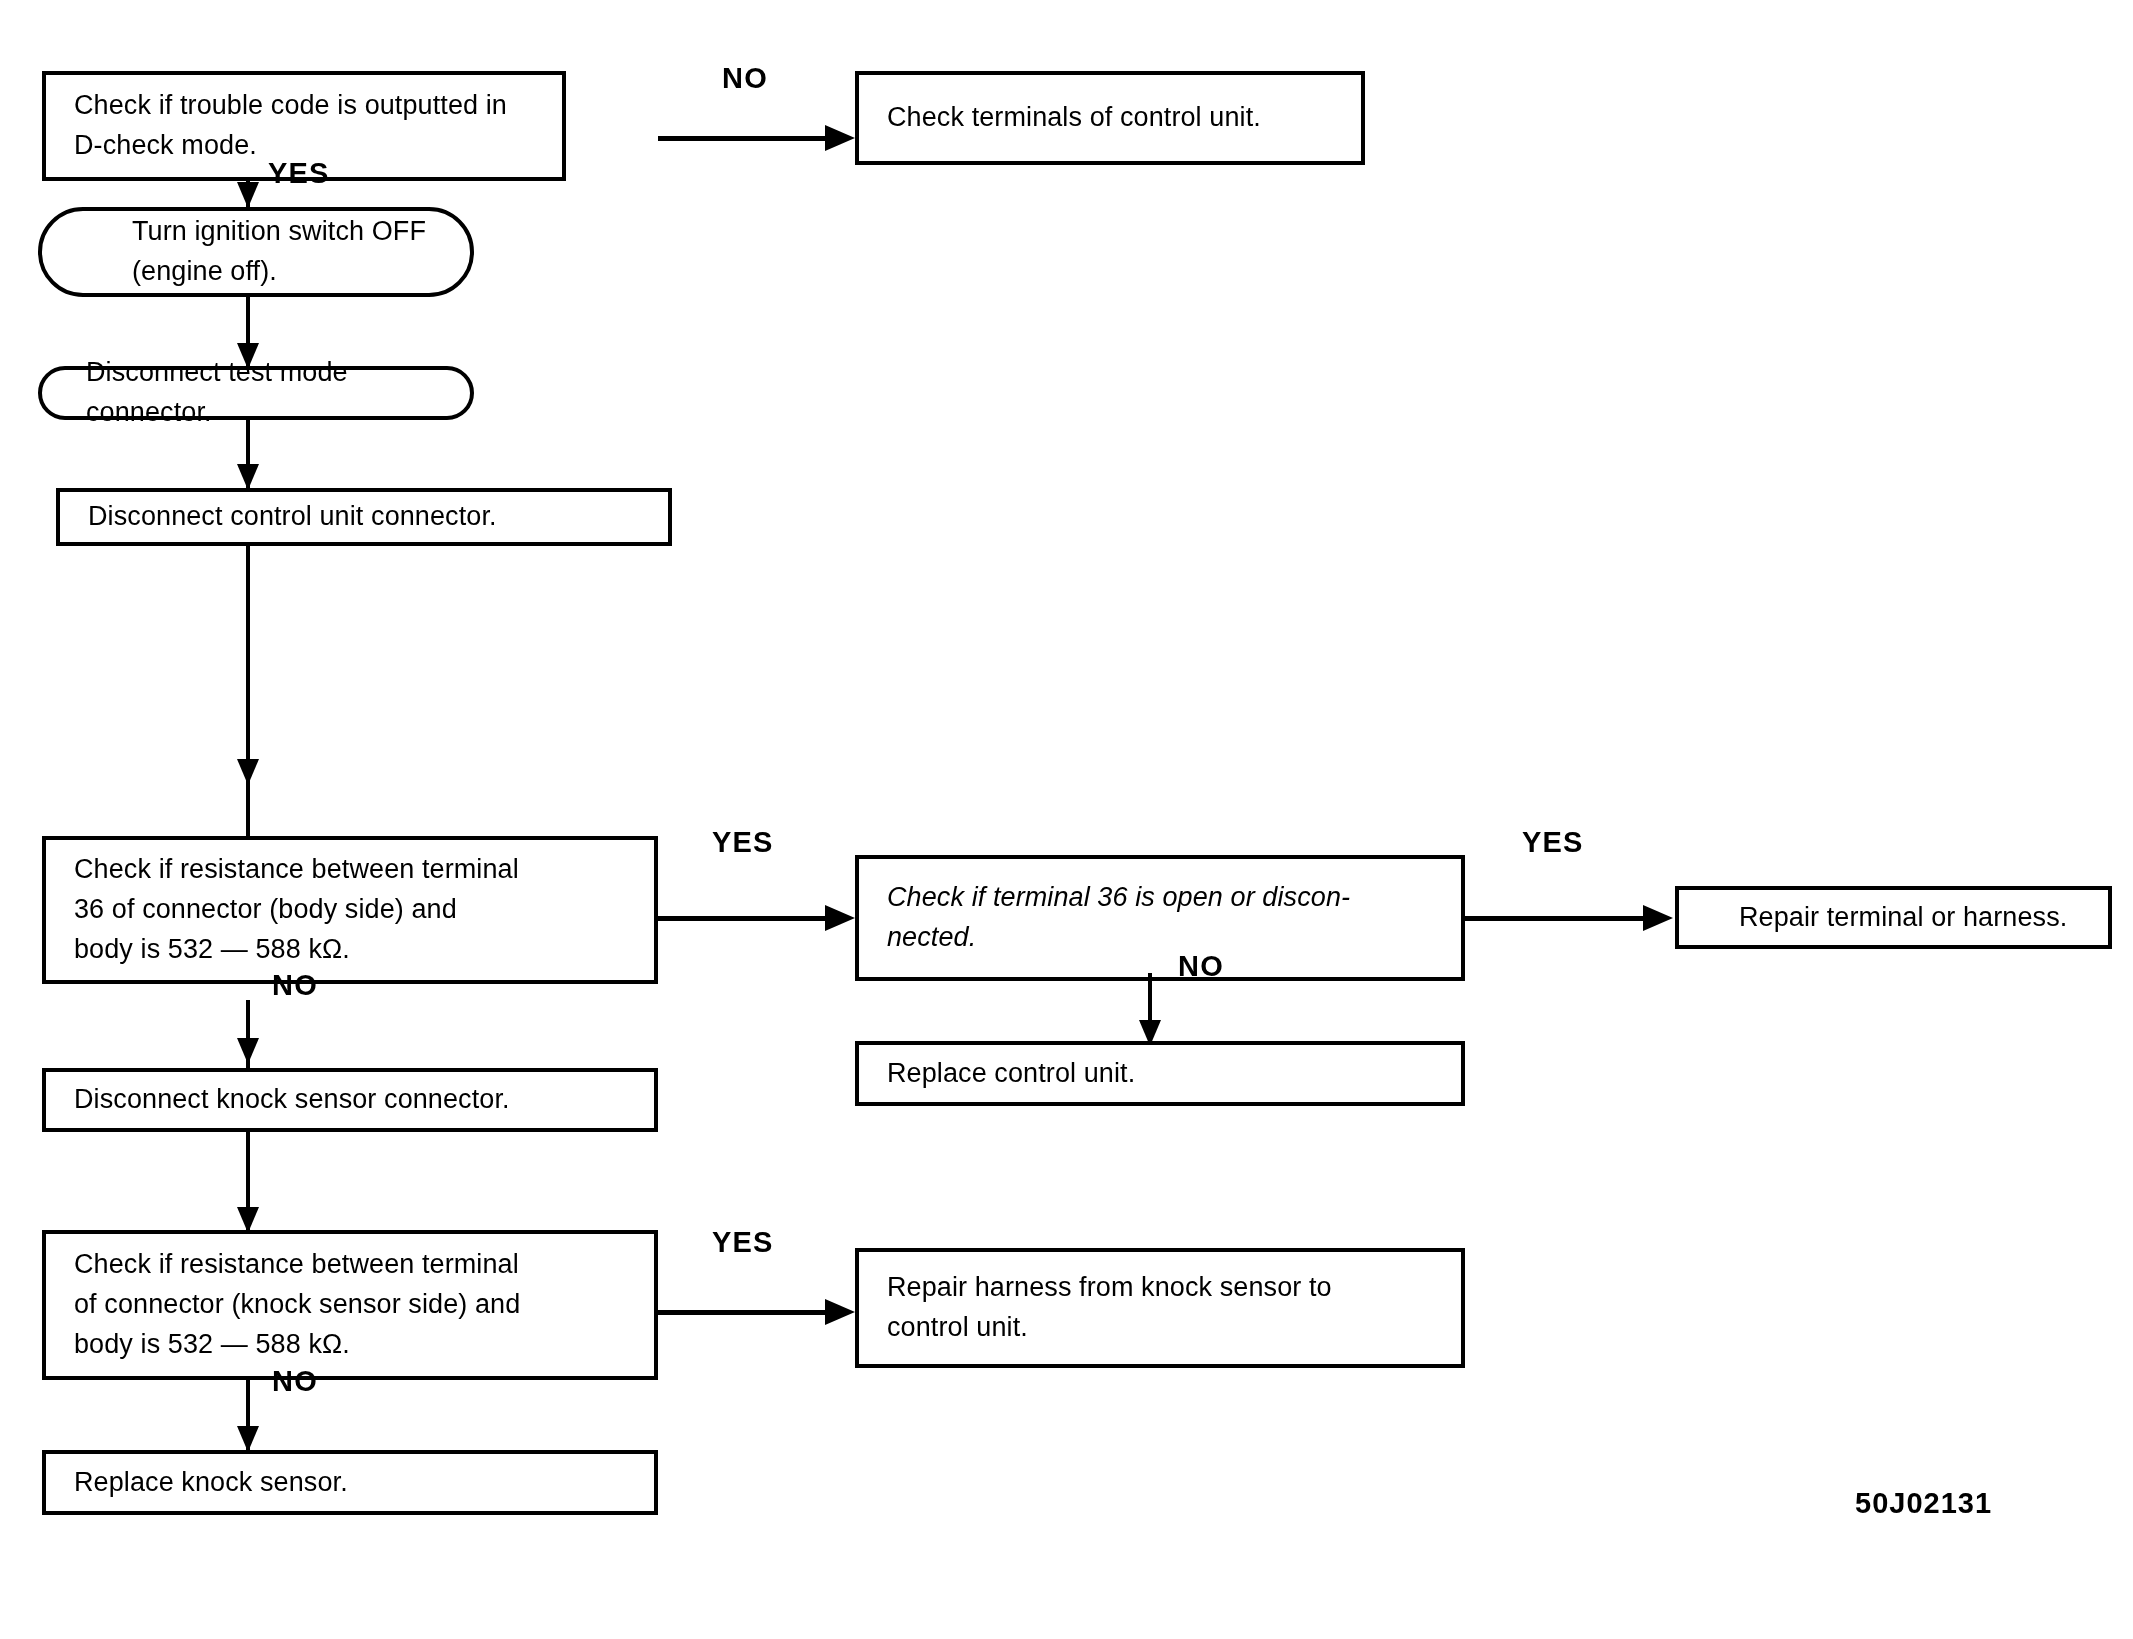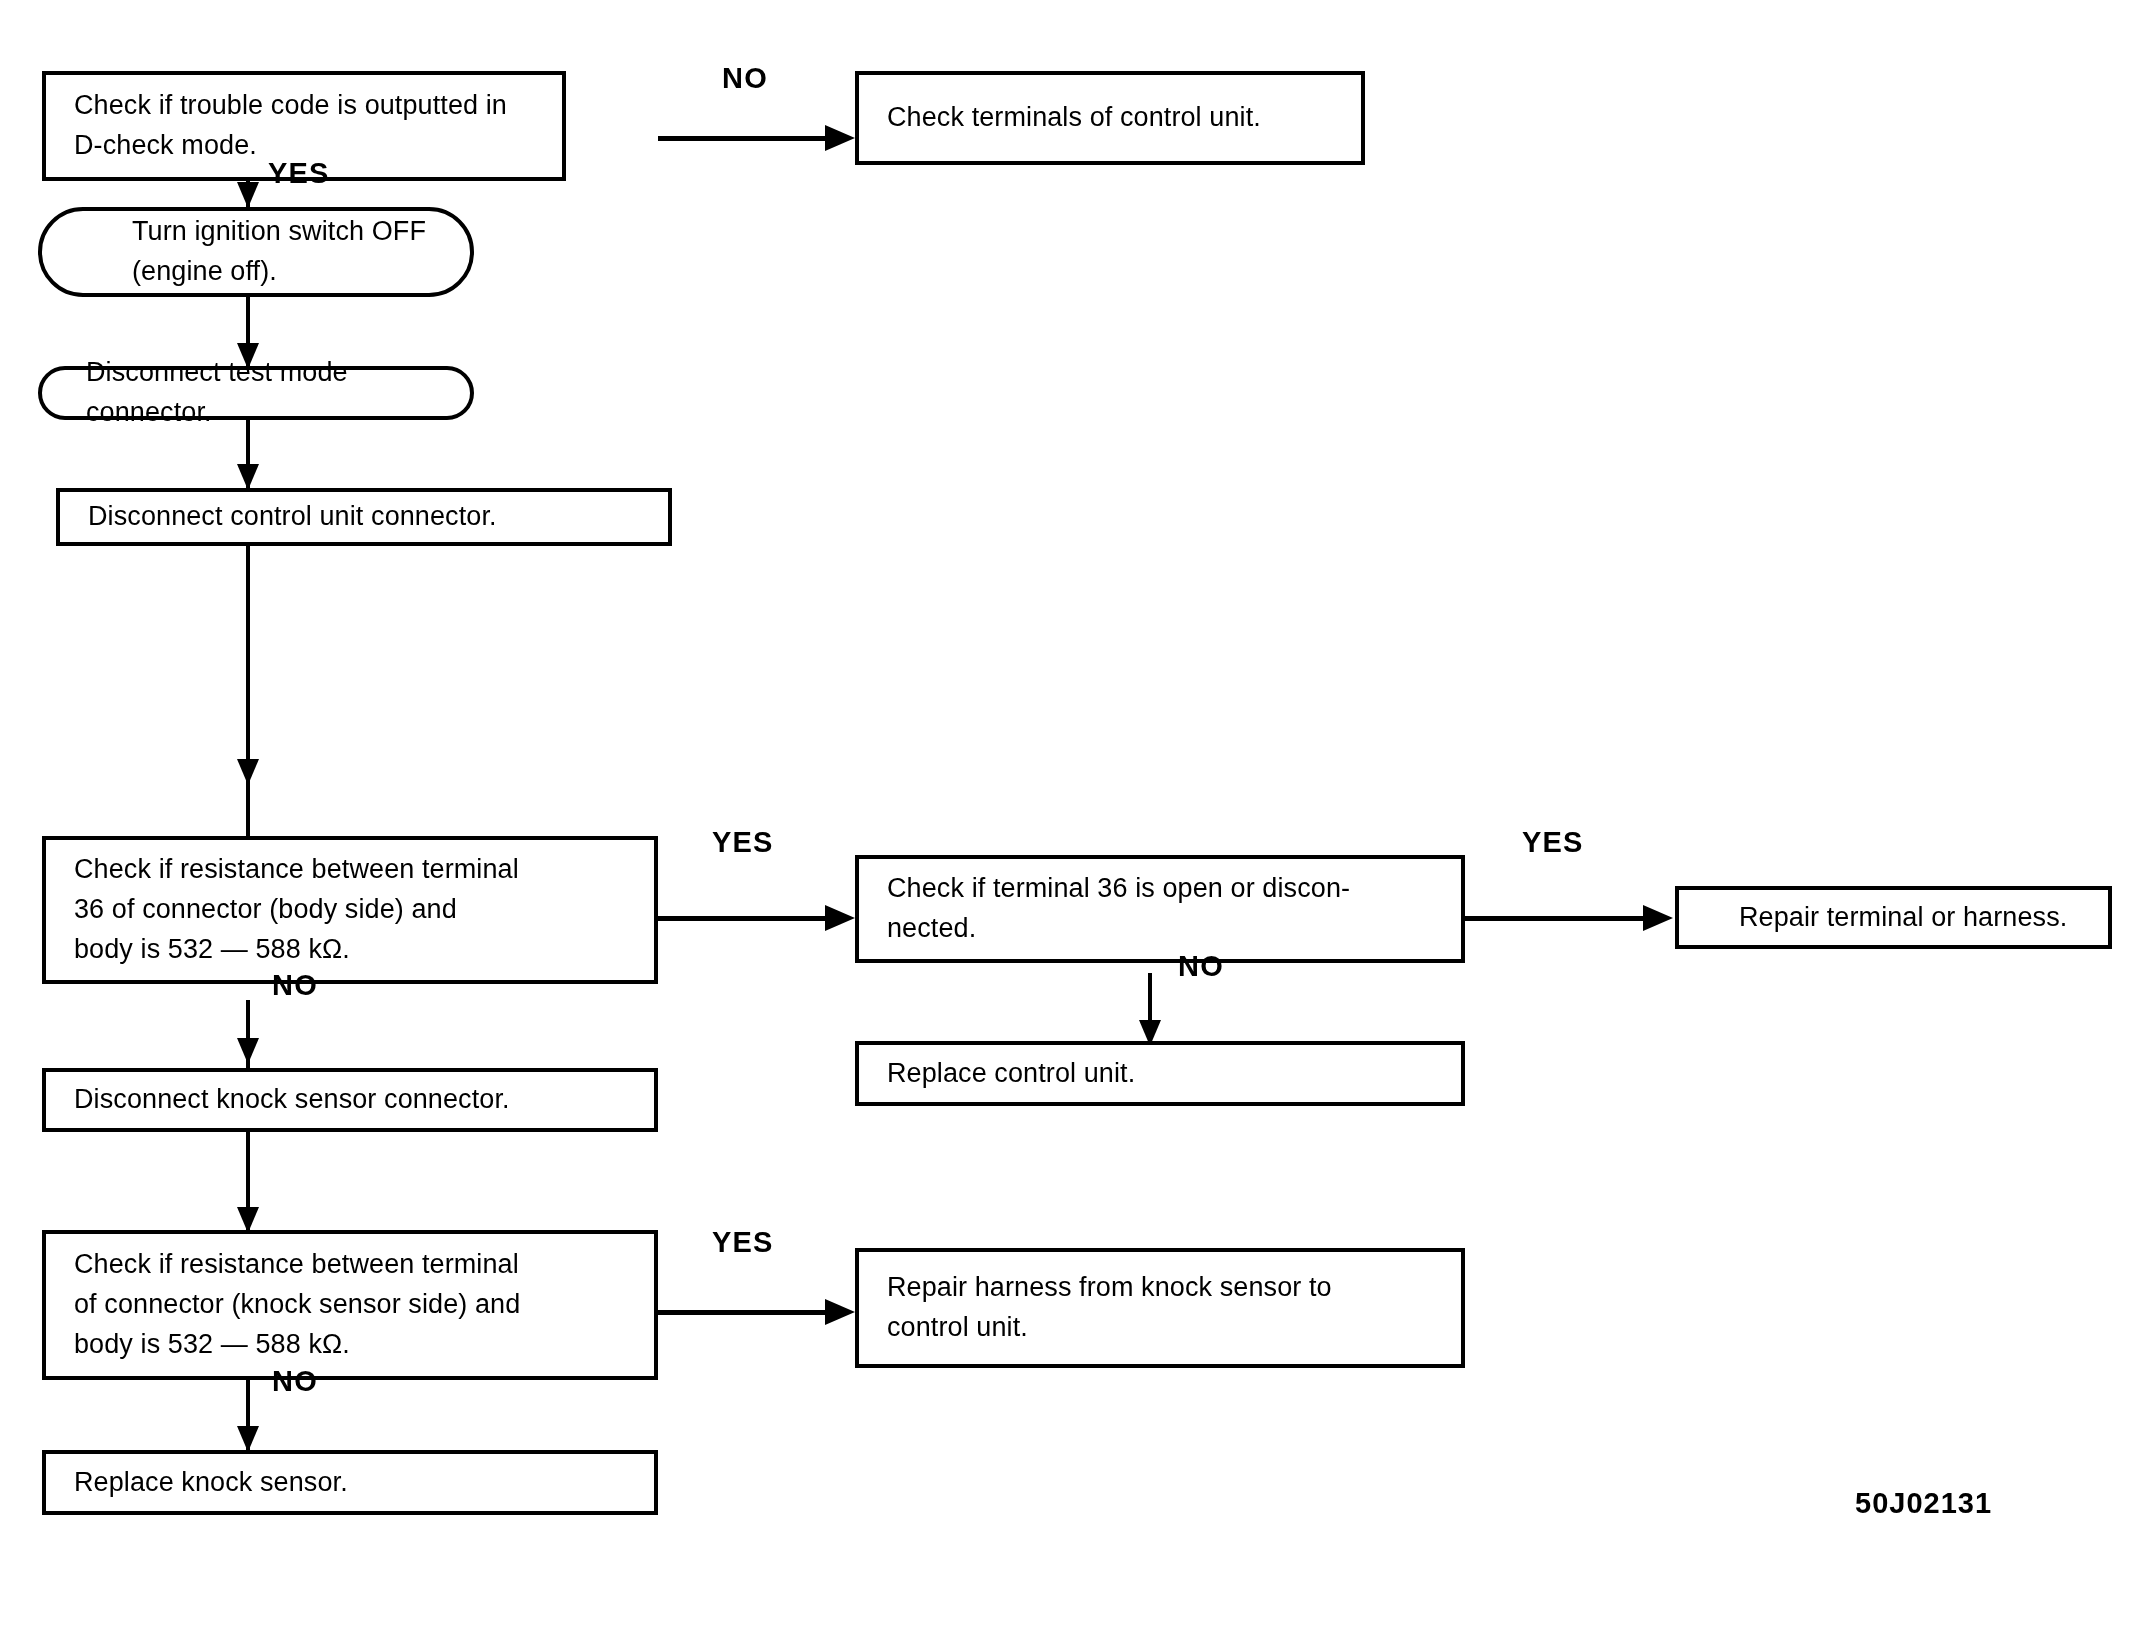--- a/index.html
+++ b/index.html
@@ -134,21 +134,21 @@
   <div class="node" style="left: 42px; top: 836px; width: 616px; height: 148px;">
     <div class="label">Check if resistance between terminal
 36 of connector (body side) and
 body is 532 — 588 kΩ.</div>
   </div>
 
   <div class="hline" style="left: 658px; top: 916px; width: 170px;"></div>
   <div class="arrow-right" style="left: 825px; top: 905px;"></div>
   <div class="edge-label" style="left: 712px; top: 826.333px;">YES</div>
 
-  <div class="node" style="left: 855px; top: 855px; width: 610px; height: 108px;">
+  <div class="node" style="left: 855px; top: 855px; width: 610px; height: 126px; font-style: italic;">
     <div class="label">Check if terminal 36 is open or discon-
 nected.</div>
   </div>
 
   <div class="hline" style="left: 1465px; top: 916px; width: 180px;"></div>
   <div class="arrow-right" style="left: 1643px; top: 905px;"></div>
   <div class="edge-label" style="left: 1522px; top: 826.333px;">YES</div>
 
   <div class="node" style="left: 1675px; top: 886px; width: 437px; height: 63px; padding-left: 32px;">
     <div class="label">Repair terminal or harness.</div>

